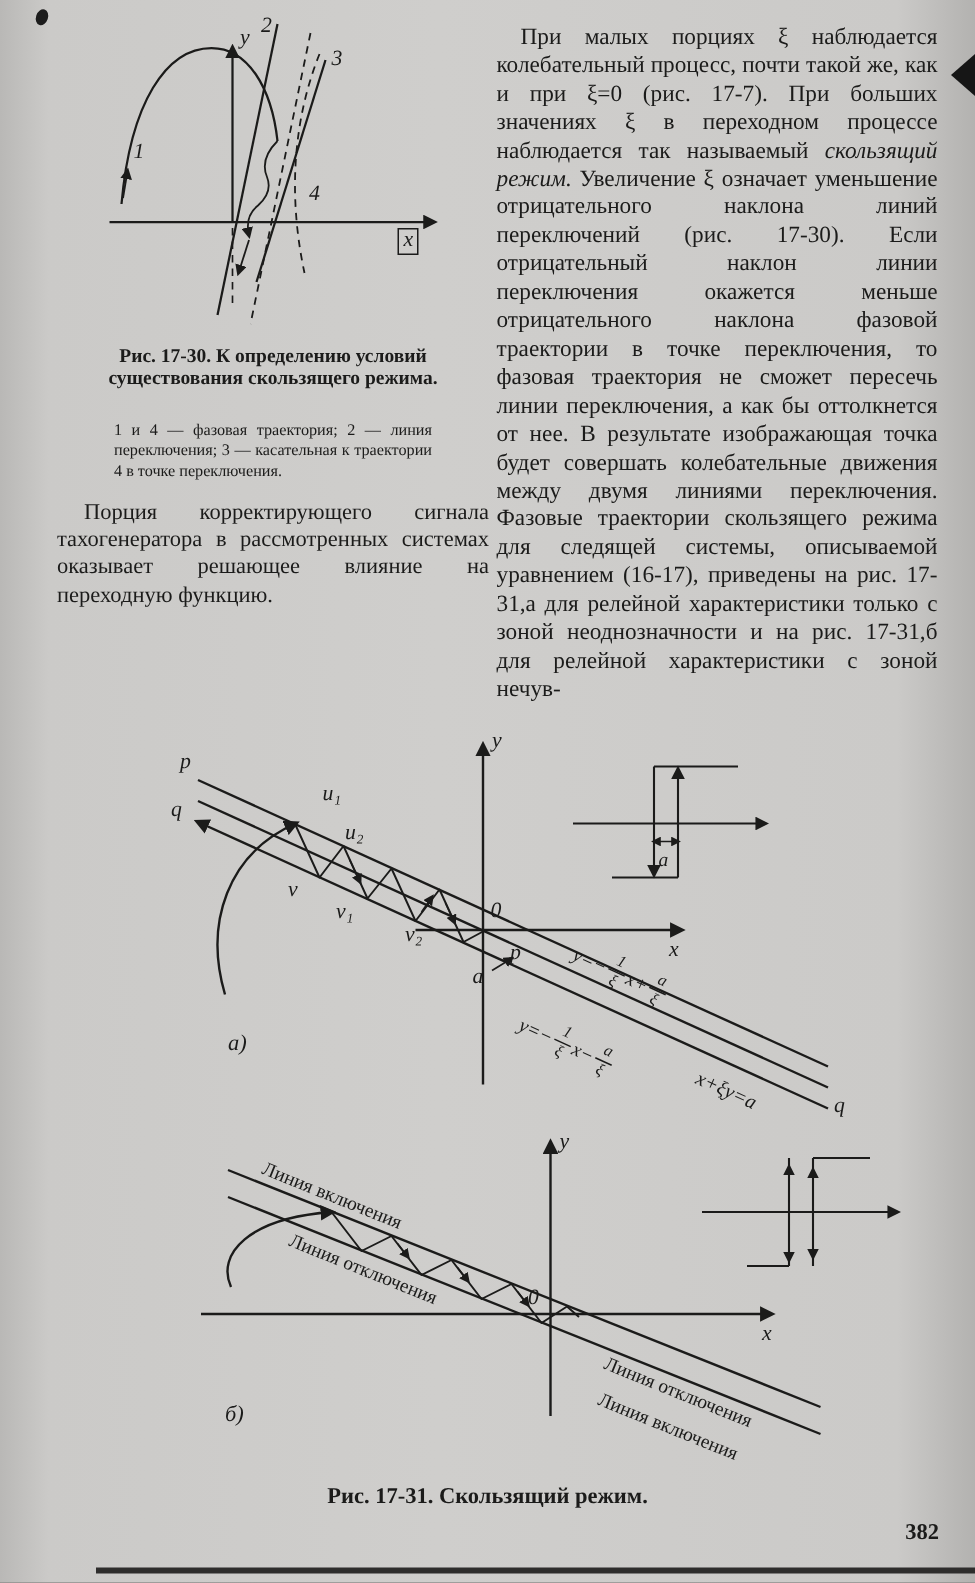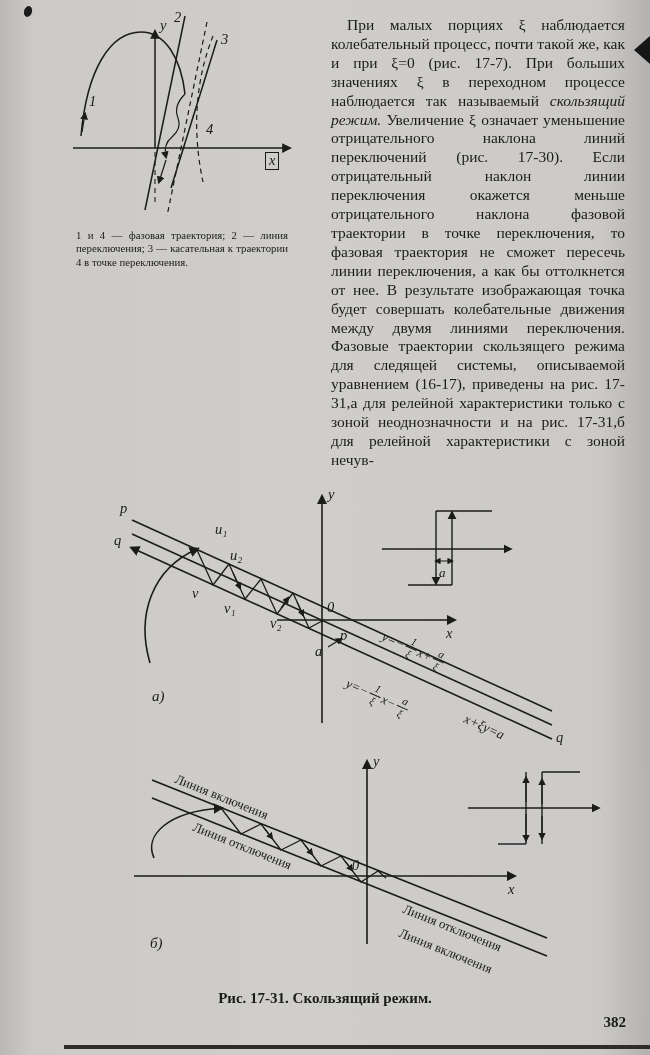--- a/index.html
+++ b/index.html
@@ -8,21 +8,21 @@
     background:linear-gradient(90deg,#b9b8b6 0%,#cbcac8 5%,#cfcecc 45%,#cbcac8 92%,#b3b2b0 100%);
     font-family:"Liberation Serif","DejaVu Serif",serif;color:#1b1b1a;
   }
   .col-left{position:absolute;left:38px;top:8px;width:288px;}
   .col-right{position:absolute;left:331px;top:16px;width:294px;}
   .body-p{margin:0;font-size:15px;line-height:1.21;text-align:justify;}
   .col-right .body-p{font-size:15.5px;line-height:1.22;text-indent:16px;}
   .indent{text-indent:18px;}
   .fig1730{position:relative;width:230px;height:215px;margin:2px auto 4px;}
   .fig-caption{width:238px;margin:2px auto 0;text-align:center;font-size:13px;font-weight:bold;line-height:1.18;}
-  .fig-legend{width:212px;margin:4px auto 12px;text-align:justify;font-size:10.8px;line-height:1.25;}
+  .fig-legend{width:212px;margin:21px auto 12px;text-align:justify;font-size:10.8px;line-height:1.25;}
   .figbox{position:absolute;}
   .fig-a{left:22px;top:487px;width:612px;height:268px;}
   .fig-b{left:22px;top:754px;width:612px;height:240px;}
   .lbl{position:absolute;font-style:italic;font-size:14.5px;line-height:1;white-space:nowrap;}
   .lbl-ru{position:absolute;font-size:13px;line-height:1;white-space:nowrap;transform:rotate(22deg);transform-origin:0 0;}
   .x-box{border:1.3px solid #1b1b1a;padding:0 3px 1px;}
   .eq{position:absolute;display:flex;align-items:center;gap:2px;font-style:italic;font-size:13px;line-height:1;
       white-space:nowrap;transform:rotate(24.5deg);transform-origin:0 0;}
   .lbl-eq{position:absolute;font-style:italic;font-size:13.5px;white-space:nowrap;transform:rotate(24.5deg);transform-origin:0 0;}
   .frac{display:inline-flex;flex-direction:column;align-items:center;font-size:11px;line-height:1;}
@@ -64,22 +64,24 @@
         </g>
       </svg>
       <span class="lbl" style="left:22px;top:84px">1</span>
       <span class="lbl" style="left:107px;top:0px">2</span>
       <span class="lbl" style="left:154px;top:22px">3</span>
       <span class="lbl" style="left:139px;top:112px">4</span>
       <span class="lbl" style="left:93px;top:8px">y</span>
       <span class="lbl x-box" style="left:198px;top:142px">x</span>
     </div>
 
+    <div class="fig-caption">Рис. 17-30. К определению условий существования скользящего режима.</div>
     <div class="fig-legend">1 и 4 — фазовая траектория; 2 — линия переключения; 3 — касательная к траектории 4 в точке переключения.</div>
 
+    <p class="body-p indent">Порция корректирующего сигнала тахогенератора в рассмотренных системах оказывает решающее влияние на переходную функцию.</p>
   </div>
 
   <div class="col-right">
     <p class="body-p"><span>При малых порциях ξ наблюдается колебательный процесс, почти такой же, как и при ξ=0 (рис. 17-7). При больших значениях ξ в переходном процессе наблюдается так называемый </span><i>скользящий режим.</i><span> Увеличение ξ означает уменьшение отрицательного наклона линий переключений (рис. 17-30). Если отрицательный наклон линии переключения окажется меньше отрицательного наклона фазовой траектории в точке переключения, то фазовая траектория не сможет пересечь линии переключения, а как бы оттолкнется от нее. В результате изображающая точка будет совершать колебательные движения между двумя линиями переключения. Фазовые траектории скользящего режима для следящей системы, описываемой уравнением (16-17), приведены на рис. 17-31,а для релейной характеристики только с зоной неоднозначности и на рис. 17-31,б для релейной характеристики с зоной нечув-</span></p>
   </div>
 
   <div class="figbox fig-a">
     <svg width="612" height="268" viewBox="0 0 612 268">
       <defs>
         <marker id="arA" viewBox="0 0 10 10" refX="7" refY="5" markerWidth="6.5" markerHeight="6.5" orient="auto-start-reverse">

